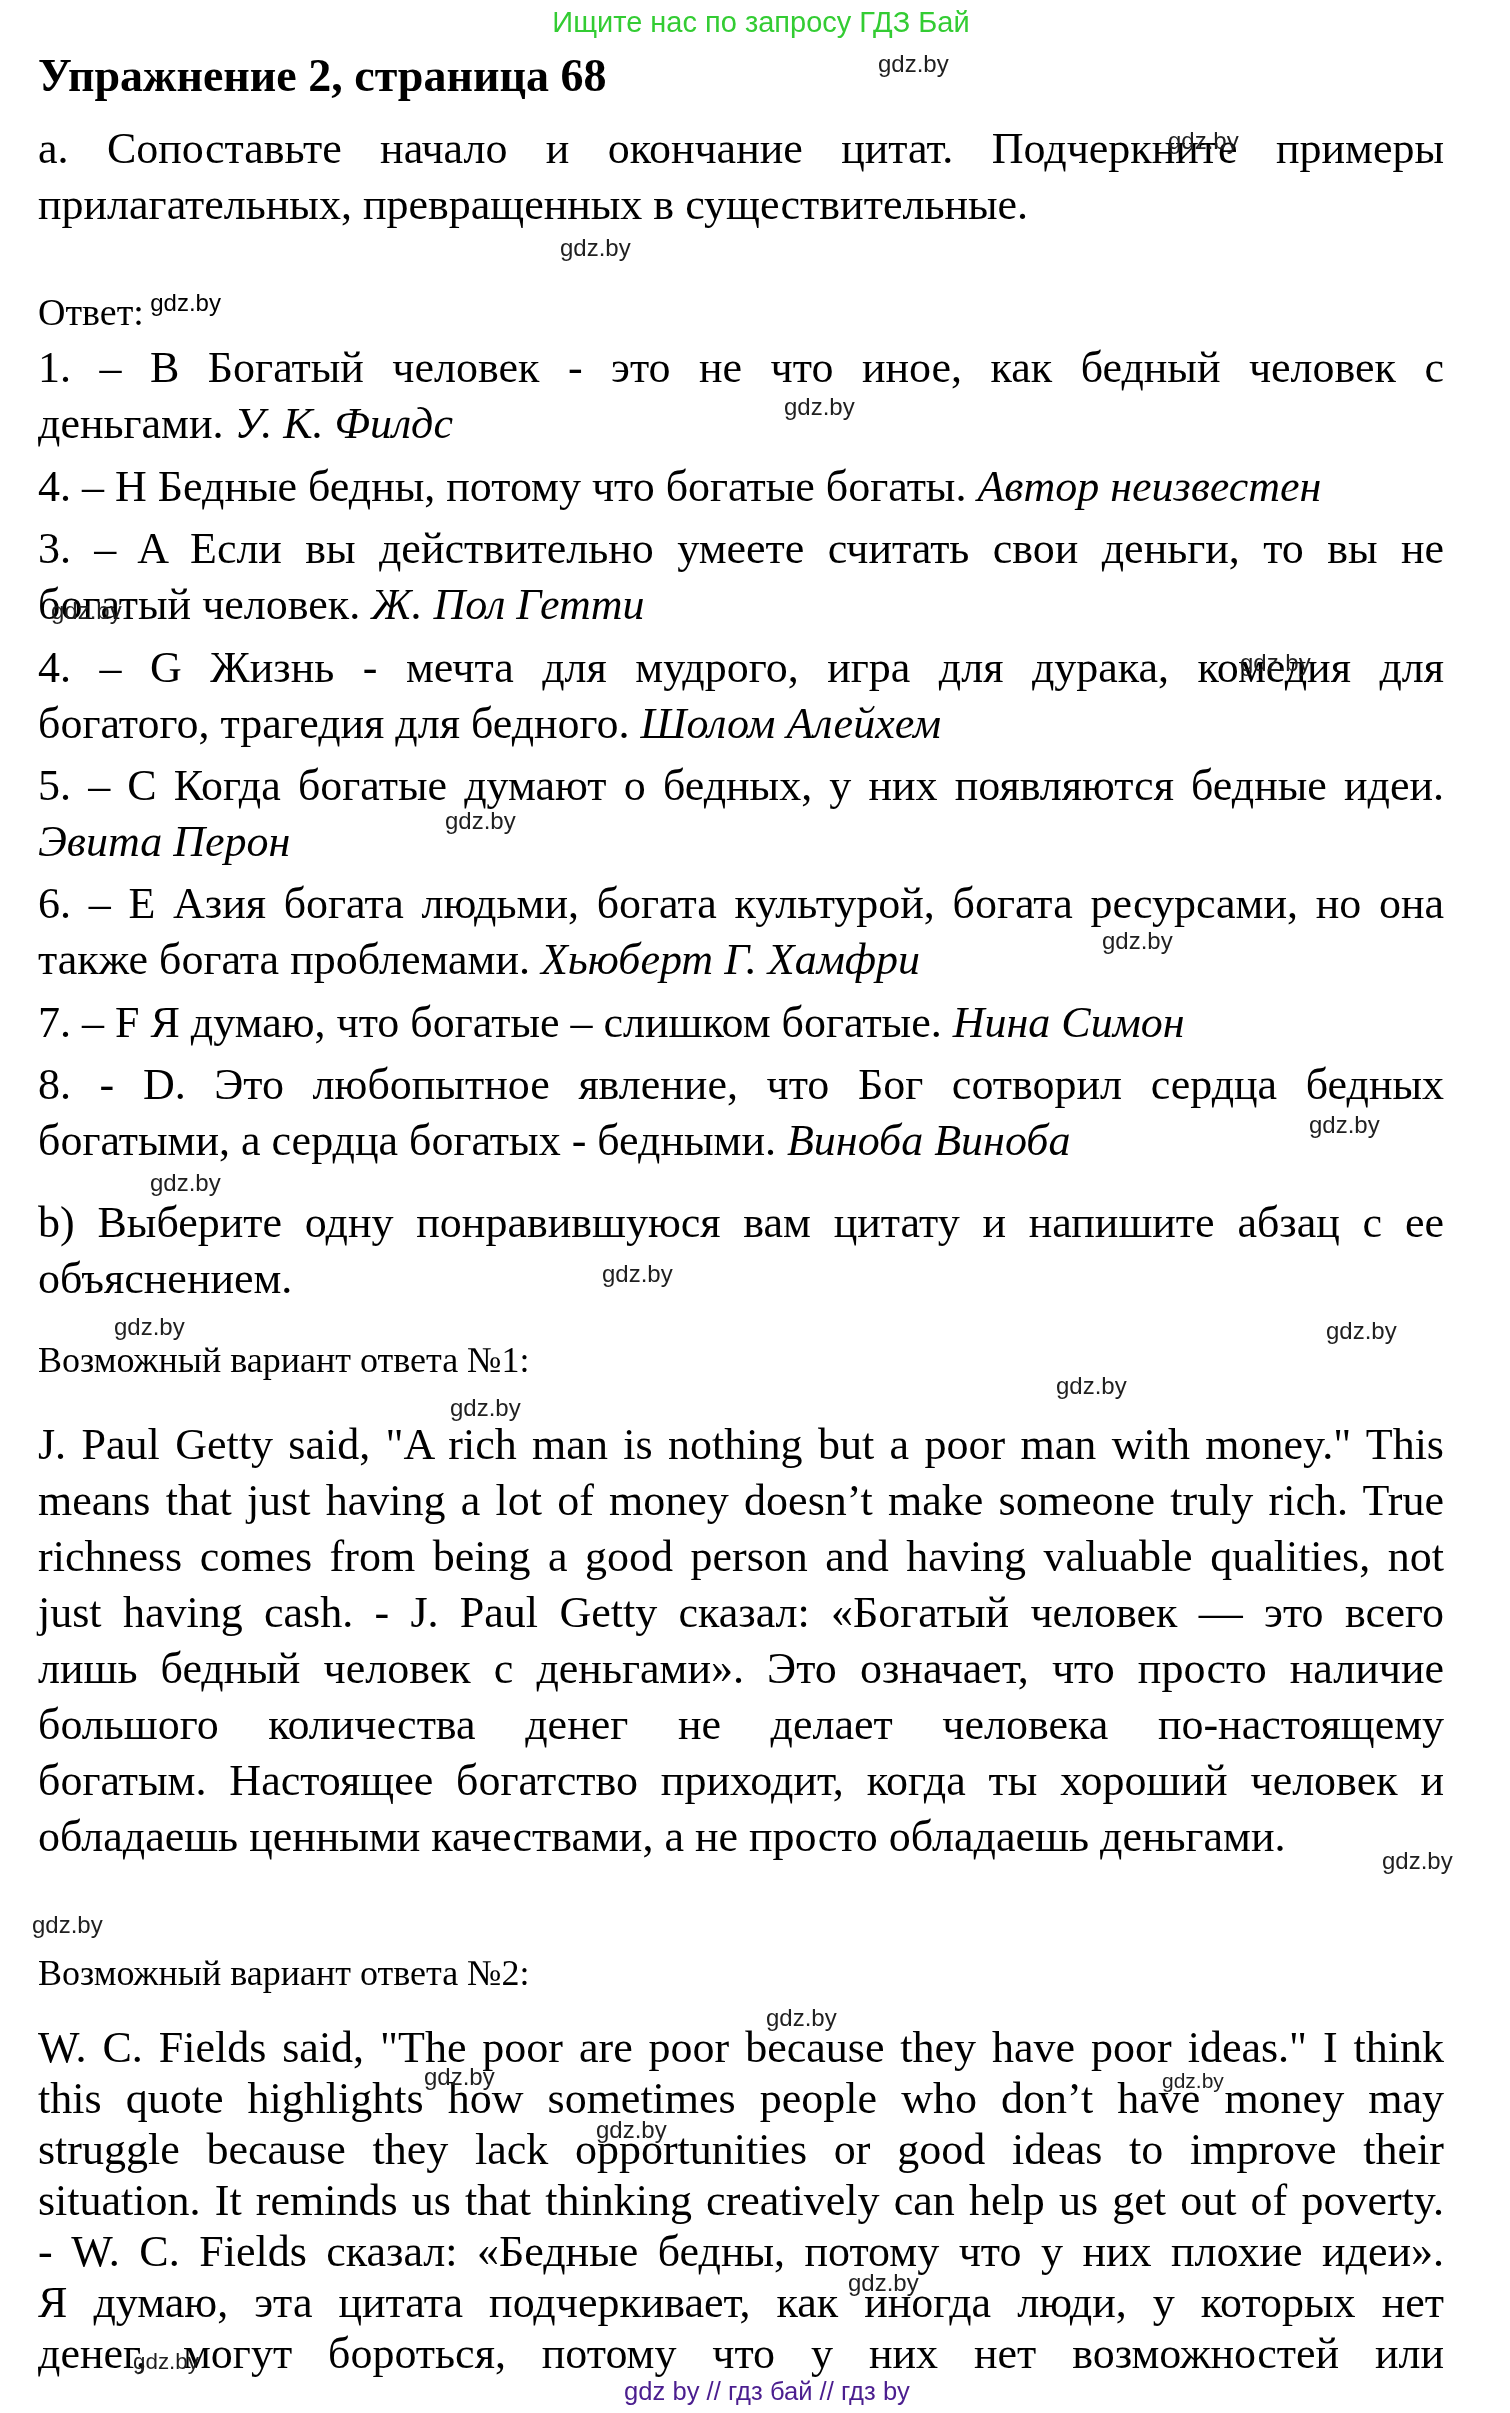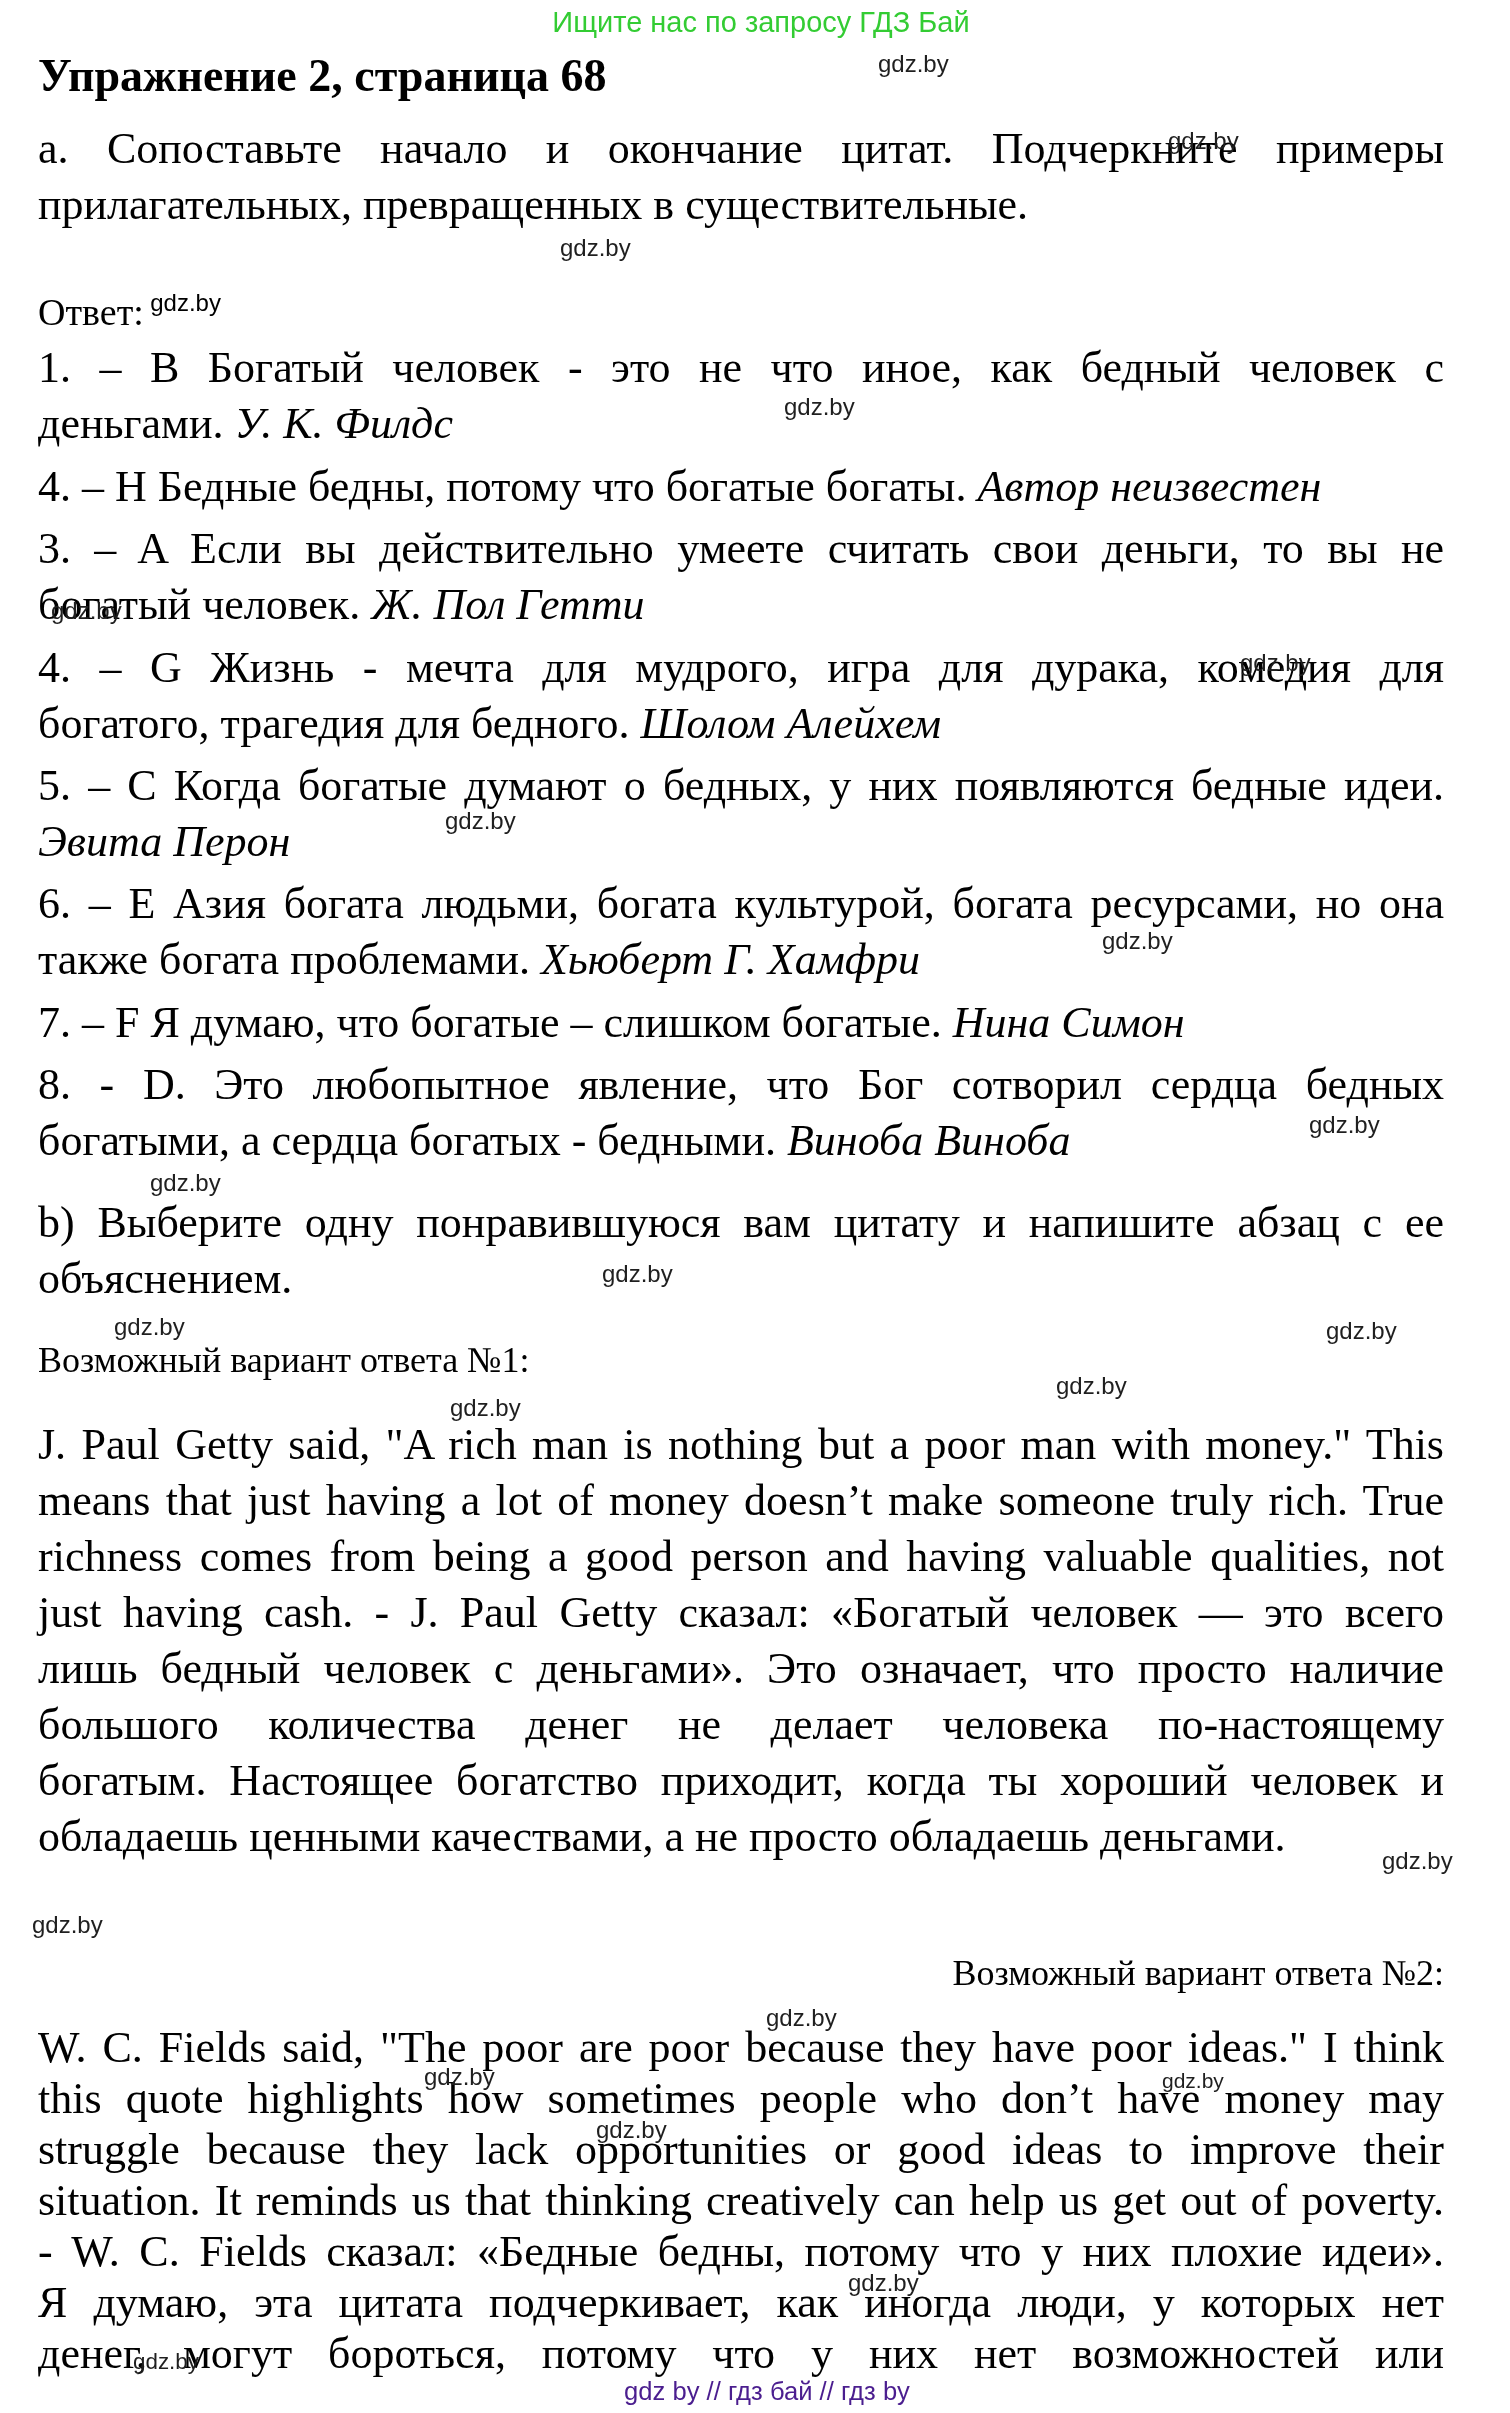--- a/index.html
+++ b/index.html
@@ -22,21 +22,21 @@
   .it { font-style:italic; }
   .task-a { margin-top:17.6px; }
   .answer { margin-top:42px; font-size:38px; line-height:56px; }
   .wm-sup {
     font-family:"Liberation Sans","DejaVu Sans",sans-serif;
     font-size:24px; font-style:normal; vertical-align:14.4px; margin-left:6.4px;
   }
   .quote-item { margin-bottom:6.4px; }
   .task-b { margin-top:25.6px; }
   .h-variant { margin-top:25.6px; font-size:36px; line-height:56px; }
-  .h-variant.h2 { margin-top:80px;text-align:right; }
+  .h-variant.h2 { margin-top:80px; }
   .para1 { margin-top:29px; }
   .para2 { margin-top:21px; }
   .para2 .line { line-height:51px; }
   .wm {
     position:absolute; font-family:"Liberation Sans","DejaVu Sans",sans-serif;
     color:#1f1f1f; line-height:1.1; white-space:nowrap;
   }
   .footer {
     position:absolute; top:2377px; left:12px; width:100%; text-align:center;
     font-family:"Liberation Sans","DejaVu Sans",sans-serif;

